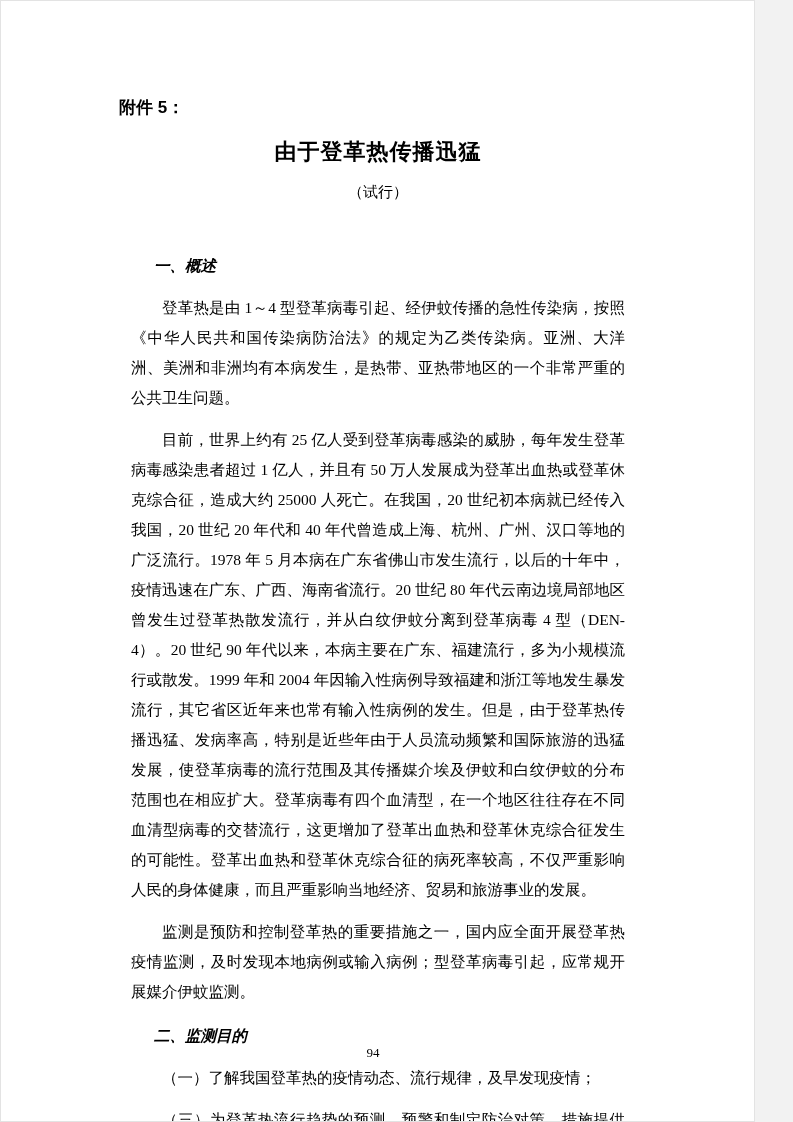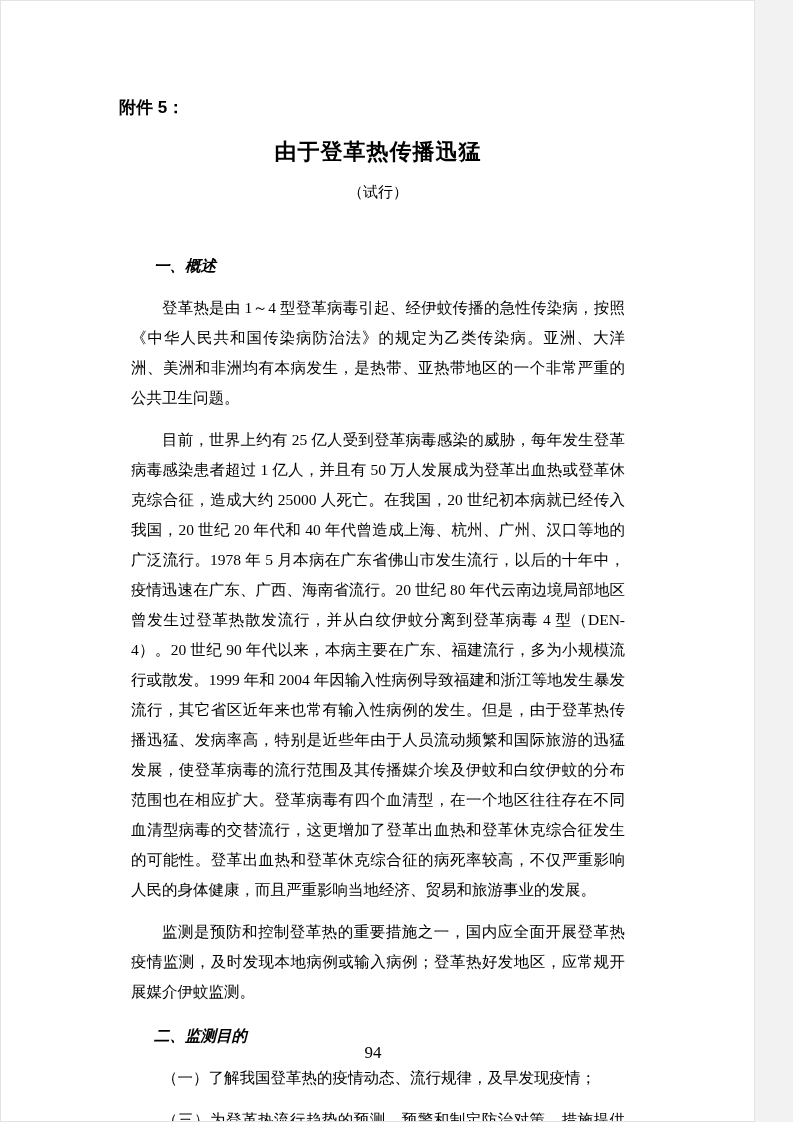--- a/index.html
+++ b/index.html
@@ -61,21 +61,21 @@
     text-align: justify;
     margin: 12px;
     word-break: break-all;
   }
   .page-number {
     position: absolute;
     left: 0;
     right: 9px;
     bottom: 60px;
     text-align: center;
-    font-size: 17px;
+    font-size: 13px;
     line-height: 16px;
   }
 </style>
 </head>
 <body>
 
 <div class="page">
 
   <p class="attachment-label">附件 5：</p>
 
@@ -83,21 +83,21 @@
 
   <p class="doc-subtitle">（试行）</p>
 
   <div>
     <h2 class="section-heading">一、概述</h2>
 
     <p class="para">登革热是由 1～4 型登革病毒引起、经伊蚊传播的急性传染病，按照《中华人民共和国传染病防治法》的规定为乙类传染病。亚洲、大洋洲、美洲和非洲均有本病发生，是热带、亚热带地区的一个非常严重的公共卫生问题。</p>
 
     <p class="para">目前，世界上约有 25 亿人受到登革病毒感染的威胁，每年发生登革病毒感染患者超过 1 亿人，并且有 50 万人发展成为登革出血热或登革休克综合征，造成大约 25000 人死亡。在我国，20 世纪初本病就已经传入我国，20 世纪 20 年代和 40 年代曾造成上海、杭州、广州、汉口等地的广泛流行。1978 年 5 月本病在广东省佛山市发生流行，以后的十年中，疫情迅速在广东、广西、海南省流行。20 世纪 80 年代云南边境局部地区曾发生过登革热散发流行，并从白纹伊蚊分离到登革病毒 4 型（DEN-4）。20 世纪 90 年代以来，本病主要在广东、福建流行，多为小规模流行或散发。1999 年和 2004 年因输入性病例导致福建和浙江等地发生暴发流行，其它省区近年来也常有输入性病例的发生。但是，由于登革热传播迅猛、发病率高，特别是近些年由于人员流动频繁和国际旅游的迅猛发展，使登革病毒的流行范围及其传播媒介埃及伊蚊和白纹伊蚊的分布范围也在相应扩大。登革病毒有四个血清型，在一个地区往往存在不同血清型病毒的交替流行，这更增加了登革出血热和登革休克综合征发生的可能性。登革出血热和登革休克综合征的病死率较高，不仅严重影响人民的身体健康，而且严重影响当地经济、贸易和旅游事业的发展。</p>
 
-    <p class="para">监测是预防和控制登革热的重要措施之一，国内应全面开展登革热疫情监测，及时发现本地病例或输入病例；登革热好发地区，应常规开展媒介伊蚊监测。</p>
+    <p class="para">监测是预防和控制登革热的重要措施之一，国内应全面开展登革热疫情监测，及时发现本地病例或输入病例；型登革病毒引起，应常规开展媒介伊蚊监测。</p>
   </div>
 
   <div>
     <h2 class="section-heading second">二、监测目的</h2>
 
     <p class="para">（一）了解我国登革热的疫情动态、流行规律，及早发现疫情；</p>
 
 
     <p class="para">（三）为登革热流行趋势的预测、预警和制定防治对策、措施提供科学依据。</p>
   </div>

